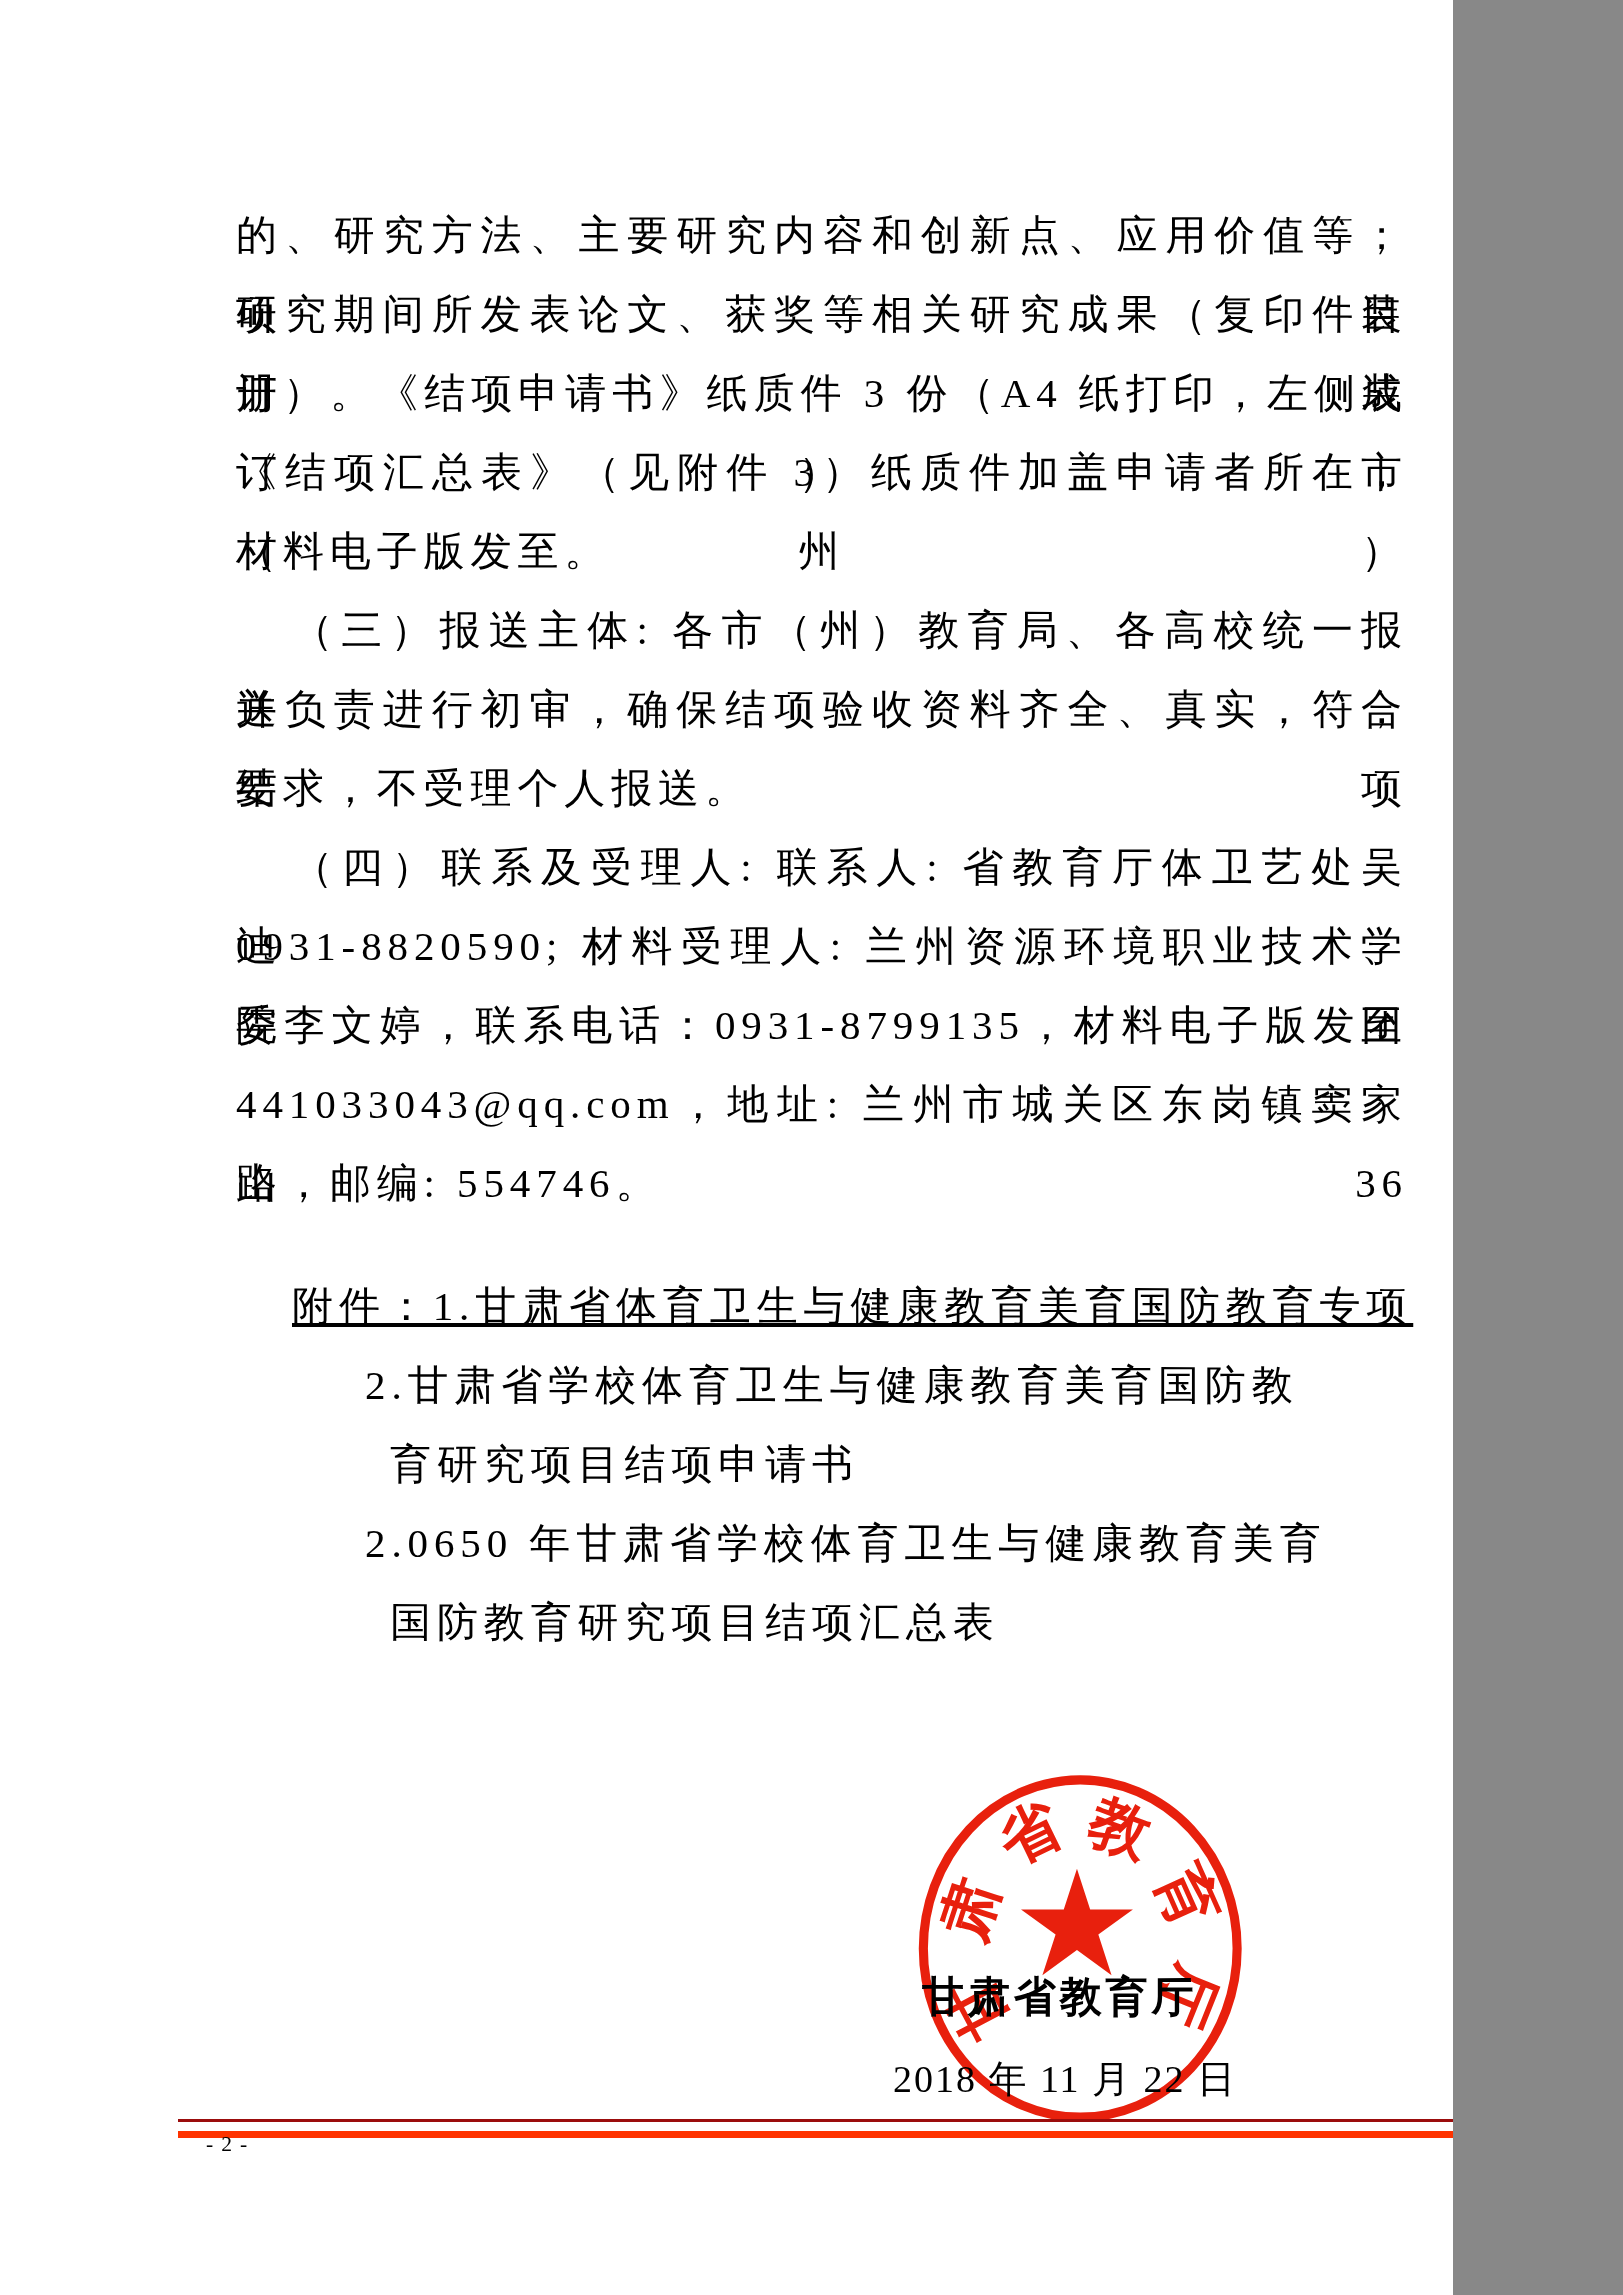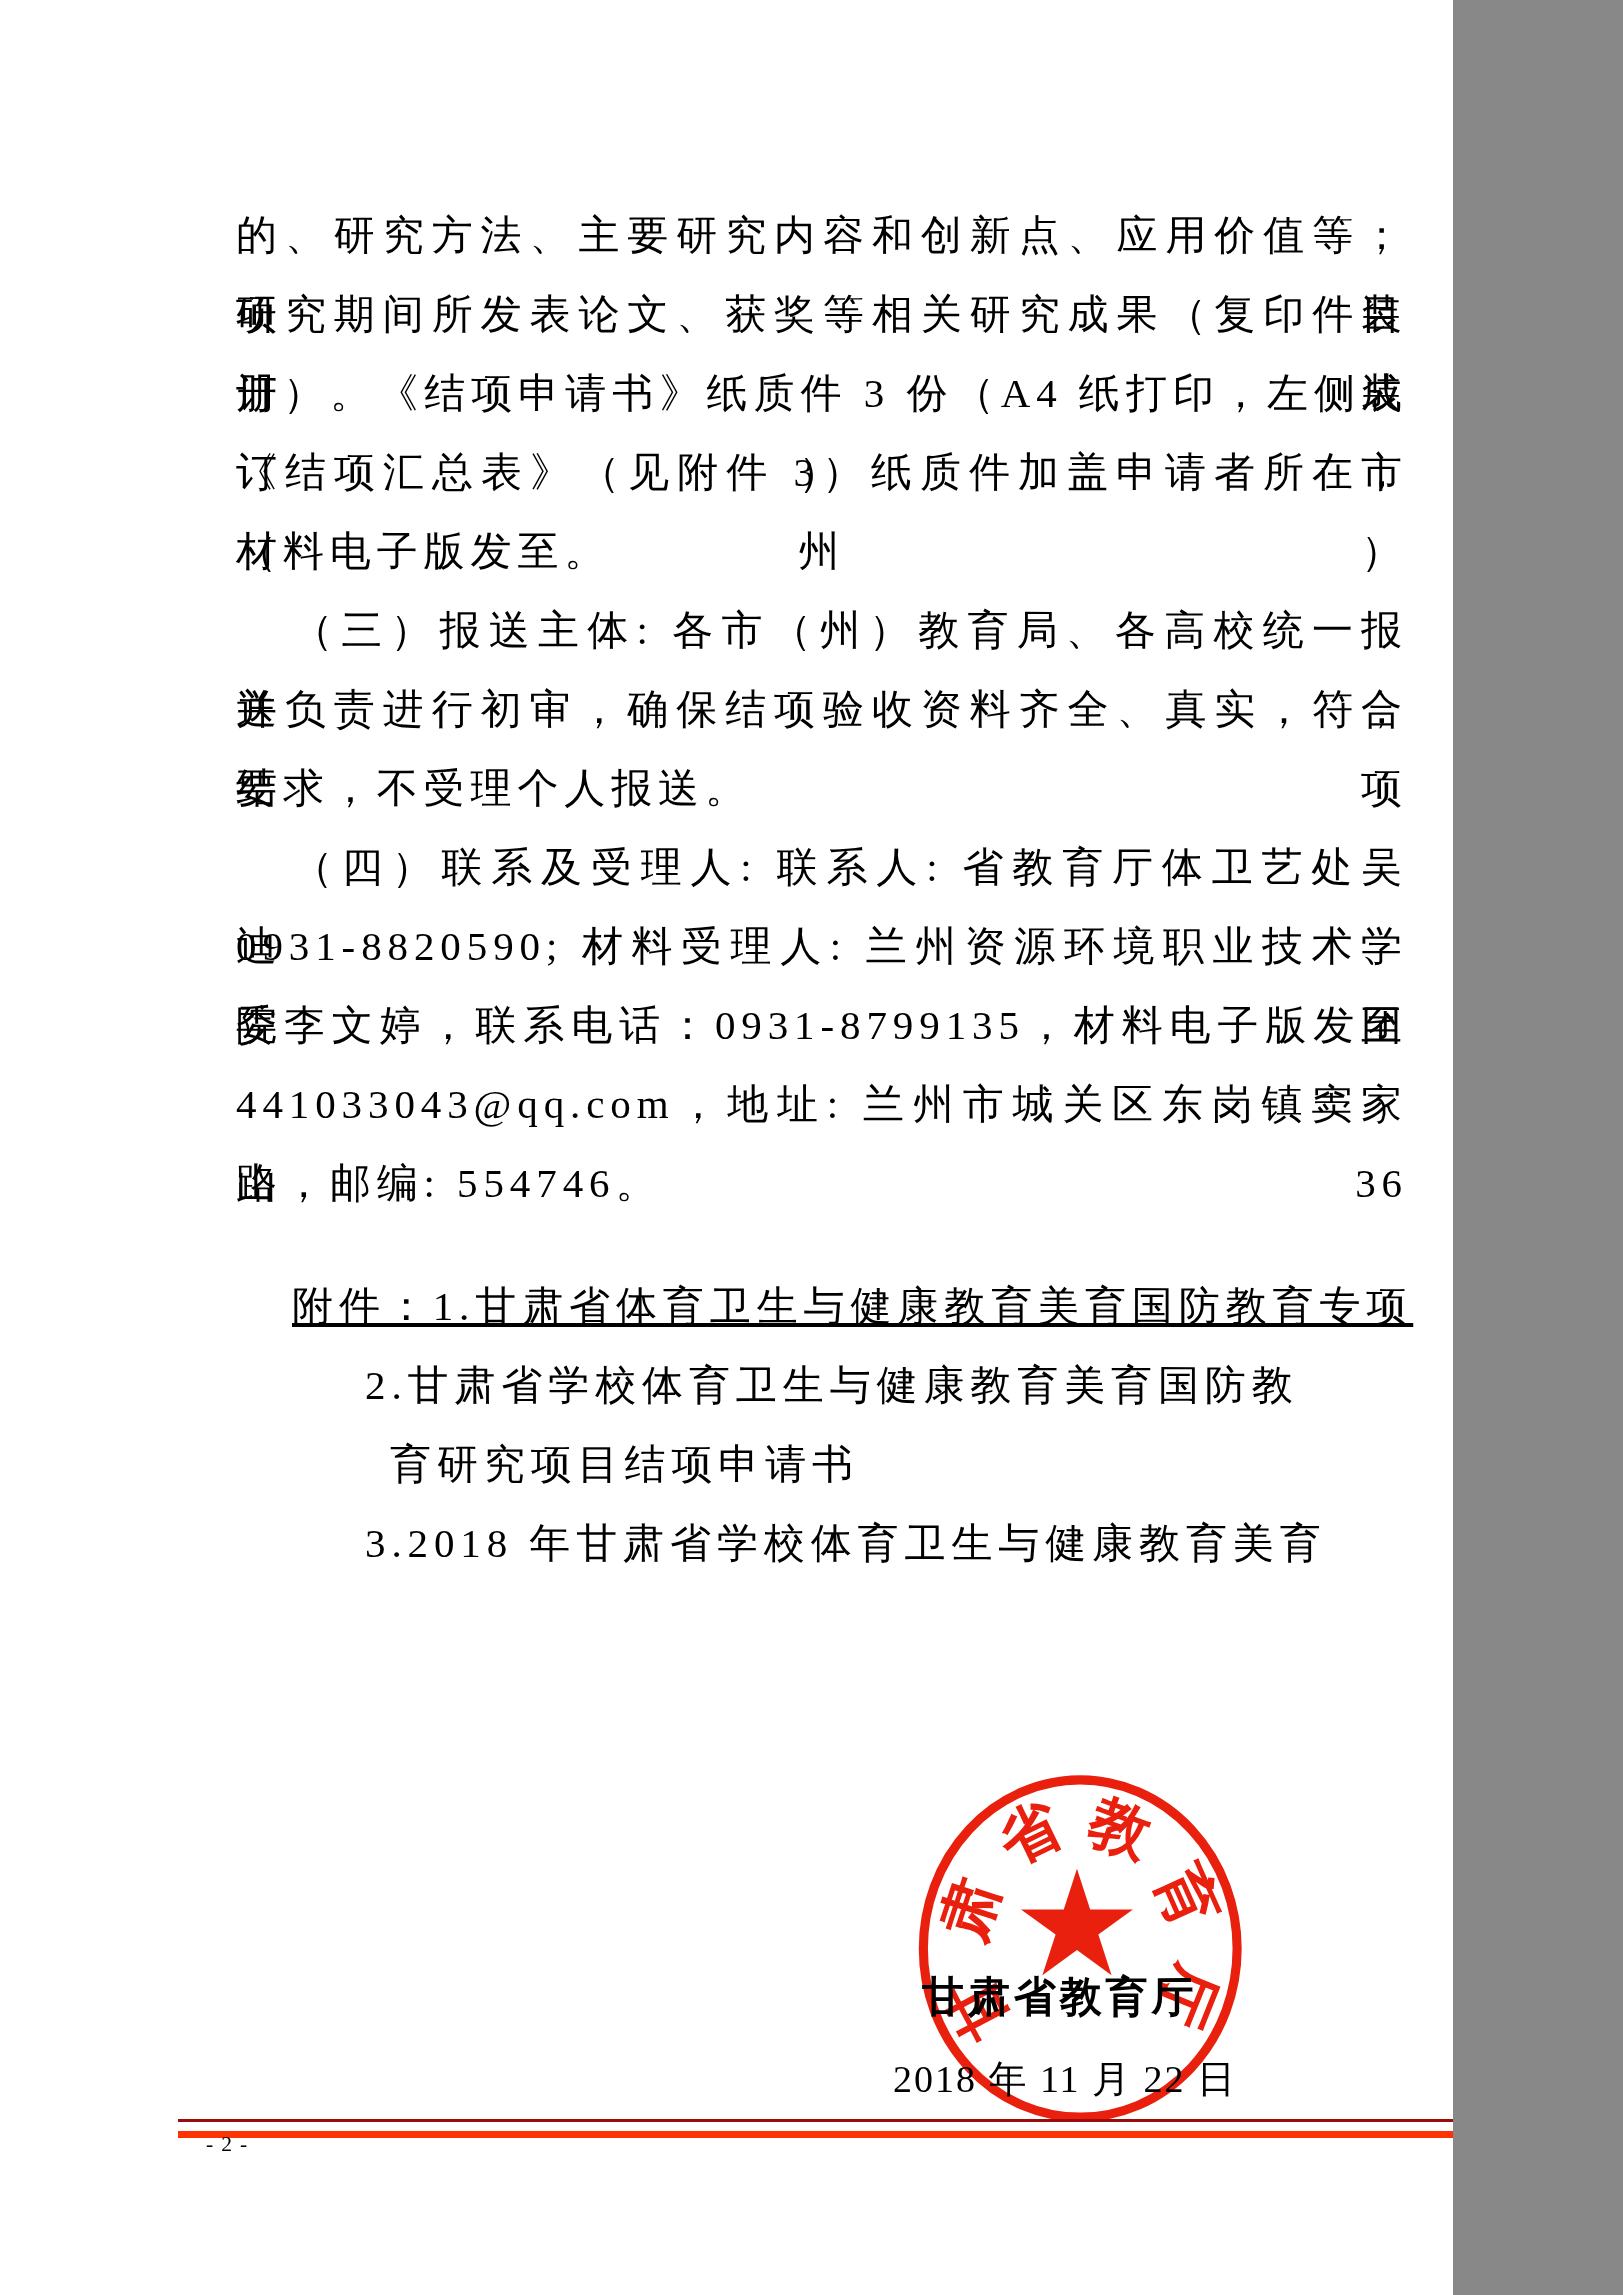--- a/index.html
+++ b/index.html
@@ -84,21 +84,22 @@
     <div class="line jf">0931-8820590; 材料受理人: 兰州资源环境职业技术学院团</div>
     <div class="line jf">委李文婷，联系电话：0931-8799135，材料电子版发至</div>
     <div class="line jf">441033043@qq.com，地址: 兰州市城关区东岗镇窦家山36</div>
     <div class="line">路，邮编: 554746。</div>
   </div>
 
   <div class="att-block">
     <div class="line p1">附件：1.甘肃省体育卫生与健康教育美育国防教育专项</div>
     <div class="line p2">2.甘肃省学校体育卫生与健康教育美育国防教</div>
     <div class="line p3">育研究项目结项申请书</div>
-    <div class="line p2">3.2018 年甘肃省学校体育卫生与健康教育美育</div>
+    <div class="line p2">2.0650 年甘肃省学校体育卫生与健康教育美育</div>
+    <div class="line p3">国防教育研究项目结项汇总表</div>
   </div>
 
   <svg class="seal" viewBox="0 0 540 570" xmlns="http://www.w3.org/2000/svg">
     <ellipse cx="265" cy="282" rx="240" ry="258" fill="none" stroke="#e8200d" stroke-width="14"></ellipse>
     <polygon fill="#e8200d" points="260,160 280.2,222.2 345.6,222.2 292.7,260.6 312.9,322.8 260,284.4 207.1,322.8 227.3,260.6 174.4,222.2 239.8,222.2"></polygon>
     <g fill="#e8200d" font-size="92" text-anchor="middle">
       <text x="108" y="374" dominant-baseline="central" transform="rotate(-118 108 374)">甘</text>
       <text x="96" y="221" dominant-baseline="central" transform="rotate(-72 96 221)">肃</text>
       <text x="187" y="106" dominant-baseline="central" transform="rotate(-26 187 106)">省</text>
       <text x="326" y="98" dominant-baseline="central" transform="rotate(20 326 98)">教</text>

